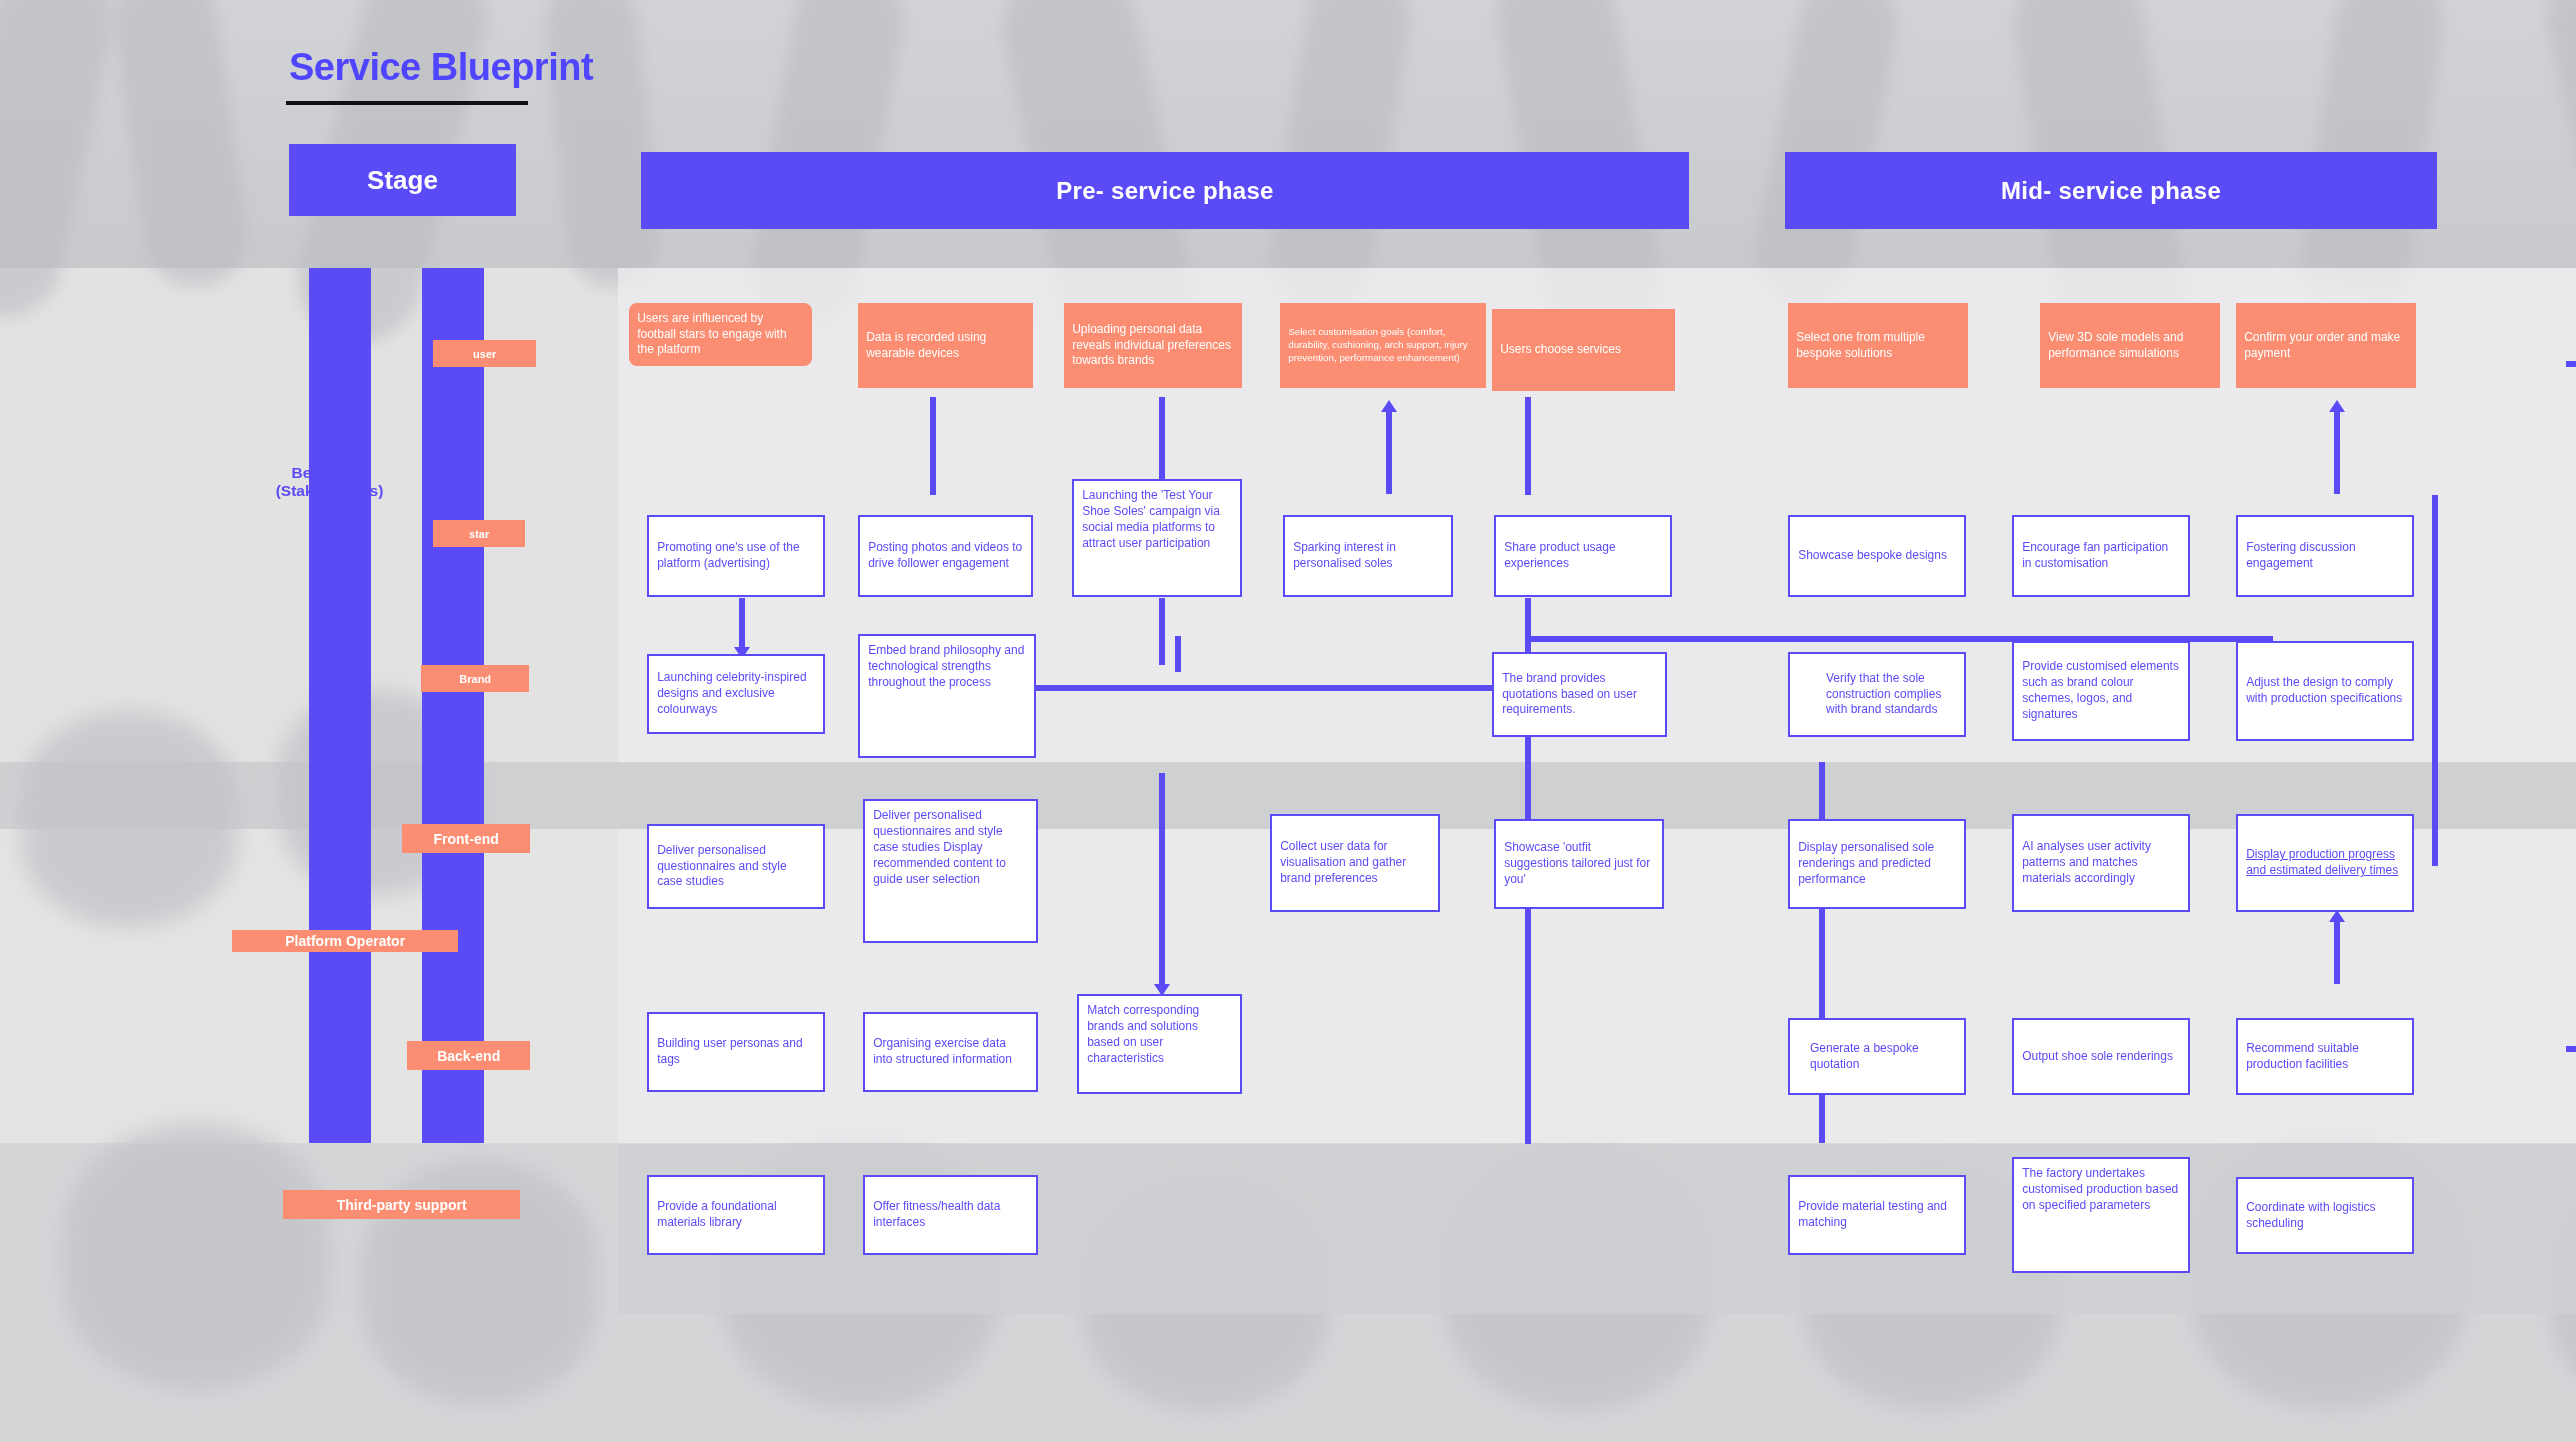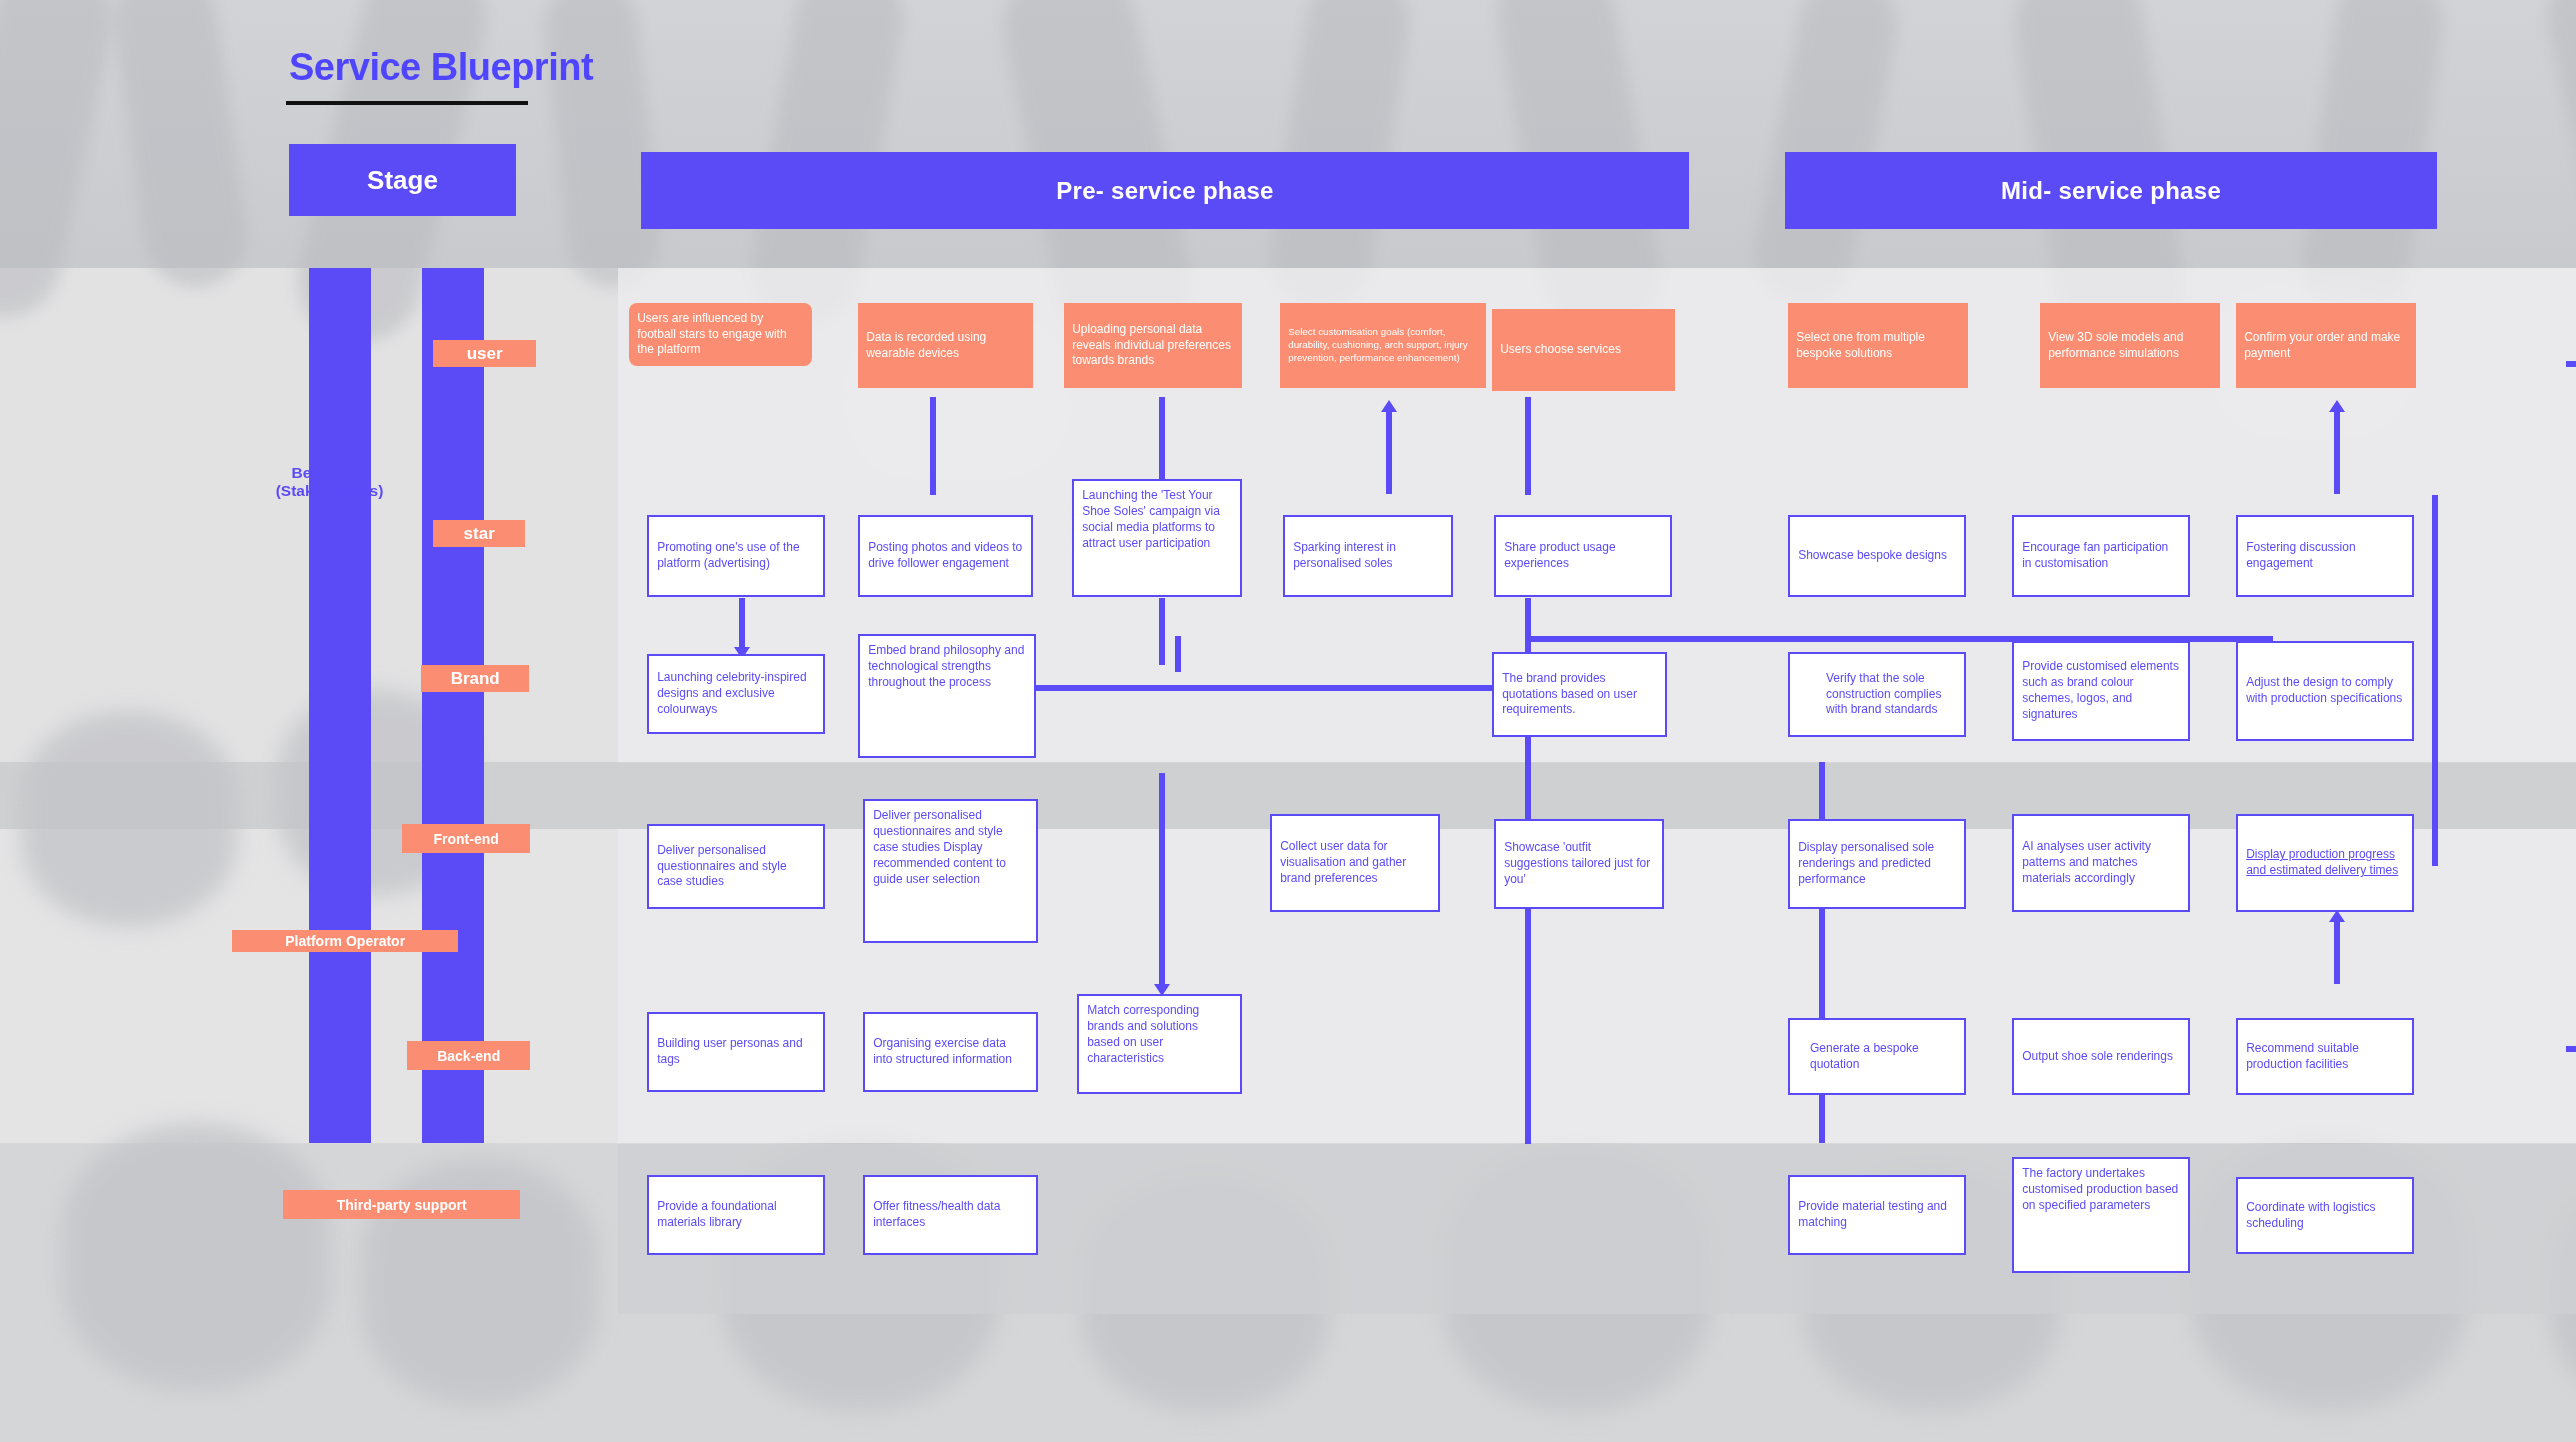--- a/index.html
+++ b/index.html
@@ -40,21 +40,21 @@
     font-size:24px;font-weight:bold;z-index:6;letter-spacing:0.3px;
   }
   #phase-pre {left:641px;top:152px;width:1048px;}
   #phase-mid {left:1785px;top:152px;width:652px;}
 
   
   .rail-bar{position:absolute;background:#5b4bf7;z-index:4;}
   .lane-chip{
     position:absolute;background:#fb8e72;color:#fff;
     display:flex;align-items:center;justify-content:center;
-    font-size:17px;font-weight:bold;z-index:7;white-space:nowrap;padding:0 5.2px;
+    font-size:11px;font-weight:bold;z-index:7;white-space:nowrap;padding:0 5.2px;
   }
   .lane-chip.wide{font-size:14px;}
   .side-label{
     position:absolute;color:#5b4bf7;font-size:15.5px;font-weight:bold;z-index:7;
     line-height:1.15;text-align:center;
   }
 
   
   .lane-strip{position:absolute;left:618px;right:649px;z-index:1;}
   .lane-strip.lighter{background:rgba(236,236,238,.82);}

